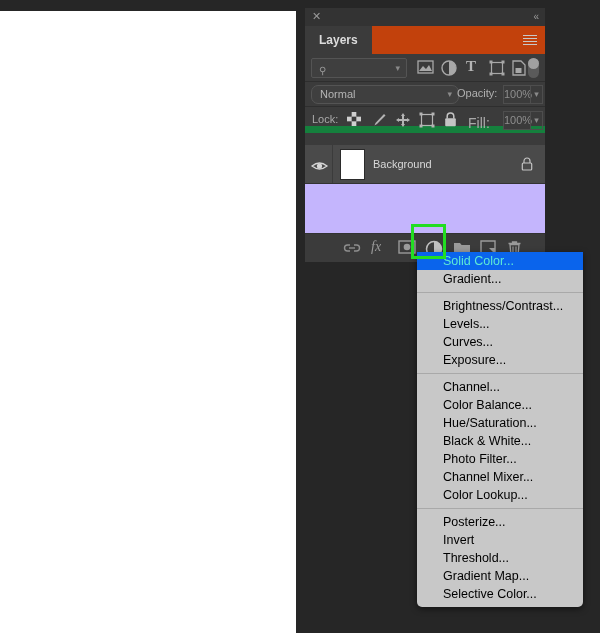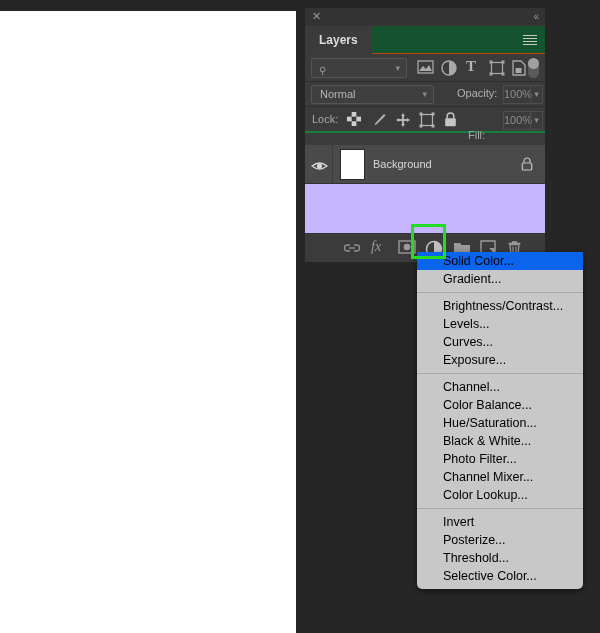--- a/index.html
+++ b/index.html
@@ -38,22 +38,22 @@
     color:#9a9a9a; font-size:11px; line-height:11px; text-align:center;
     cursor:pointer;
   }
   .collapse-arrows{
     position:absolute; right:7px; top:3px;
     color:#9a9a9a; font-size:10px; line-height:11px; letter-spacing:-1px;
     cursor:pointer;
   }
 
   .tabstrip{
-    position:relative; height:28px; background:#14532d;
-    border-bottom:1px solid #c2410c;
+    position:relative; height:28px; background:#c2410c;
+    border-bottom:6px solid #c2410c;
   }
   .tab{
     position:absolute; left:0; top:0; height:28px;
     padding:0 14px; line-height:28px;
     background:#3b3b3b; color:#dcdcdc;
     font-size:12px; font-weight:bold; cursor:pointer;
   }
   .panel-menu-btn{
     position:absolute; right:8px; top:9px; width:14px; height:11px;
     cursor:pointer;
@@ -88,22 +88,22 @@
     content:""; position:absolute; left:0; top:0; width:11px; height:11px;
     background:#a0a0a0; border-radius:50%;
   }
 
   
   .blend-row{
     position:relative; height:25px; background:#3b3b3b;
     border-bottom:1px solid #2e2e2e;
   }
   .blend-select{
-    position:absolute; left:6px; top:3px; width:123px; height:19px;
-    background:#3f3f3f; border:1px solid #545454; border-radius:2px;
+    position:absolute; left:6px; top:3px; width:148px; height:19px;
+    background:#3f3f3f; border:1px solid #545454; border-radius:7px;
     color:#b4b4b4; font-size:11px; line-height:17px; padding-left:8px;
     cursor:pointer;
   }
   .blend-select .chev{ position:absolute; right:6px; top:0; font-size:9px; color:#8a8a8a;}
   .opacity-lbl{
     position:absolute; left:152px; top:5px; color:#b0b0b0; font-size:11px;
   }
   .opacity-field{
     position:absolute; left:198px; top:3px; width:27px; height:19px;
     color:#8e8e8e; font-size:11px; line-height:17px; text-align:center;
@@ -112,25 +112,25 @@
   }
   .opacity-chev{
     position:absolute; left:225px; top:3px; width:13px; height:19px;
     border:1px solid #4e4e4e; color:#8a8a8a; font-size:9px;
     line-height:17px; text-align:center; cursor:pointer;
   }
 
   
   .lock-row{
     position:relative; height:26px; background:#3b3b3b;
-    border-bottom:2px solid #15803d;
+    border-bottom:7px solid #15803d;
   }
   .lock-lbl{ position:absolute; left:7px; top:6px; color:#a9a9a9; font-size:11px;}
   .lockicon{ position:absolute; top:5px; width:16px; height:16px; color:#b0b0b0; cursor:pointer;}
-  .fill-lbl{ position:absolute; left:163px; top:22px; color:#a9a9a9; font-size:11px;}
+  .fill-lbl{ position:absolute; left:163px; top:8px; color:#a9a9a9; font-size:14px;}
   .fill-field{
     position:absolute; left:198px; top:4px; width:27px; height:19px;
     color:#8e8e8e; font-size:11px; line-height:17px; text-align:center;
     background:#3b3b3b; border:1px solid #4e4e4e; border-right:none; cursor:text;
   }
   .fill-chev{
     position:absolute; left:225px; top:4px; width:13px; height:19px;
     border:1px solid #4e4e4e; color:#8a8a8a; font-size:9px;
     line-height:17px; text-align:center; cursor:pointer;
   }
@@ -182,21 +182,21 @@
     position:absolute; left:417px; top:252px; width:166px;
     background:#c8c8c8; border-radius:0 0 5px 5px;
     box-shadow:0 2px 6px rgba(0,0,0,.5);
     z-index:30; padding-bottom:4px;
     font-size:12.5px; color:#000;
   }
   .mi{
     height:18px; line-height:18px; padding-left:26px; white-space:nowrap;
     cursor:pointer;
   }
-  .mi.sel{ background:#0a64ec; color:#000000; }
+  .mi.sel{ background:#0a64ec; color:#5eead4; }
   .msep{ height:1px; background:#a9a9a9; margin:4px 0 4px 0; }
 </style>
 </head>
 <body>
 
 <div id="desktop-bg"></div>
 <div id="doc-topbar"></div>
 <div id="doc-canvas"></div>
 
 <div id="layers-panel">
@@ -381,17 +381,18 @@
     <div class="mi">Exposure...</div>
     <div class="msep"></div>
     <div class="mi">Channel...</div>
     <div class="mi">Color Balance...</div>
     <div class="mi">Hue/Saturation...</div>
     <div class="mi">Black &amp; White...</div>
     <div class="mi">Photo Filter...</div>
     <div class="mi">Channel Mixer...</div>
     <div class="mi">Color Lookup...</div>
     <div class="msep"></div>
+    <div class="mi">Posterize...</div>
     <div class="mi">Invert</div>
-    <div class="mi">Posterize...</div>
     <div class="mi">Threshold...</div>
+    <div class="mi">Gradient Map...</div>
     <div class="mi">Selective Color...</div>
   </div>
 
 </body></html>

